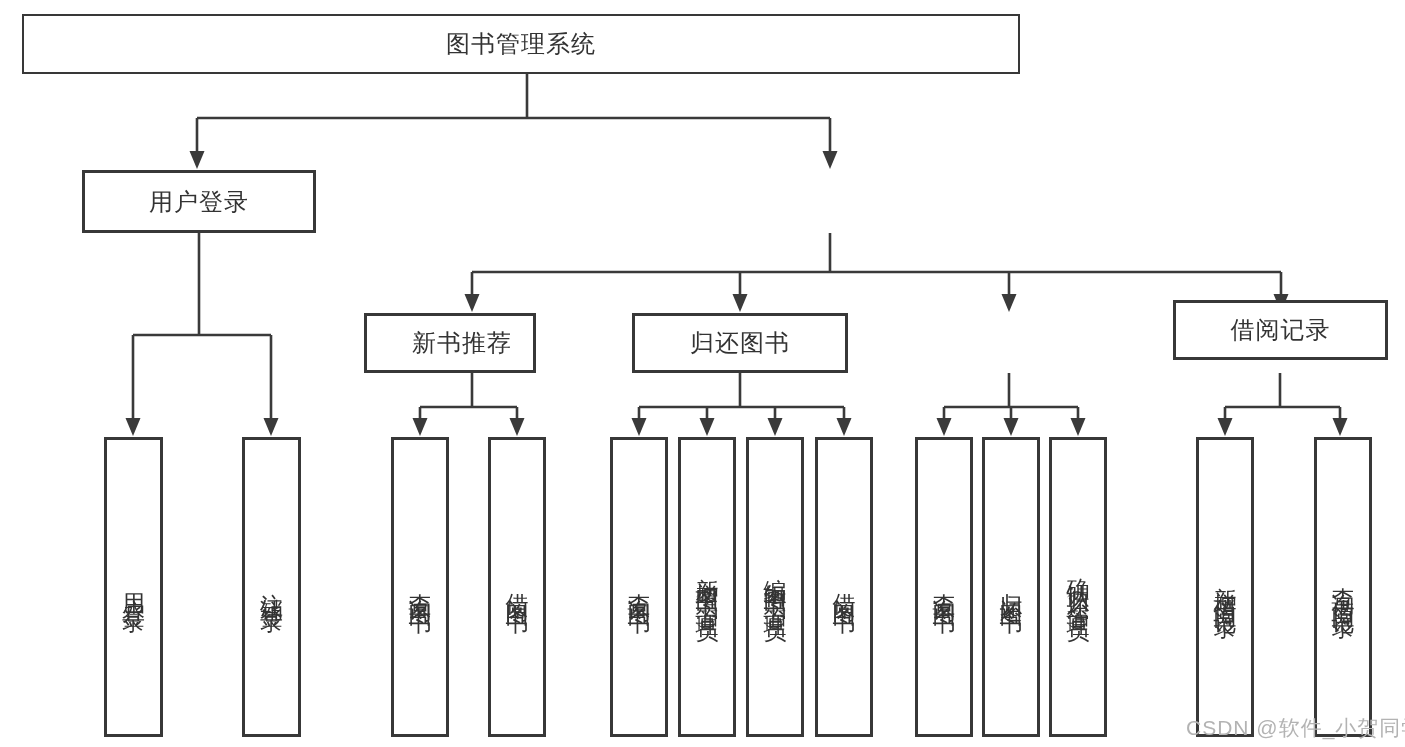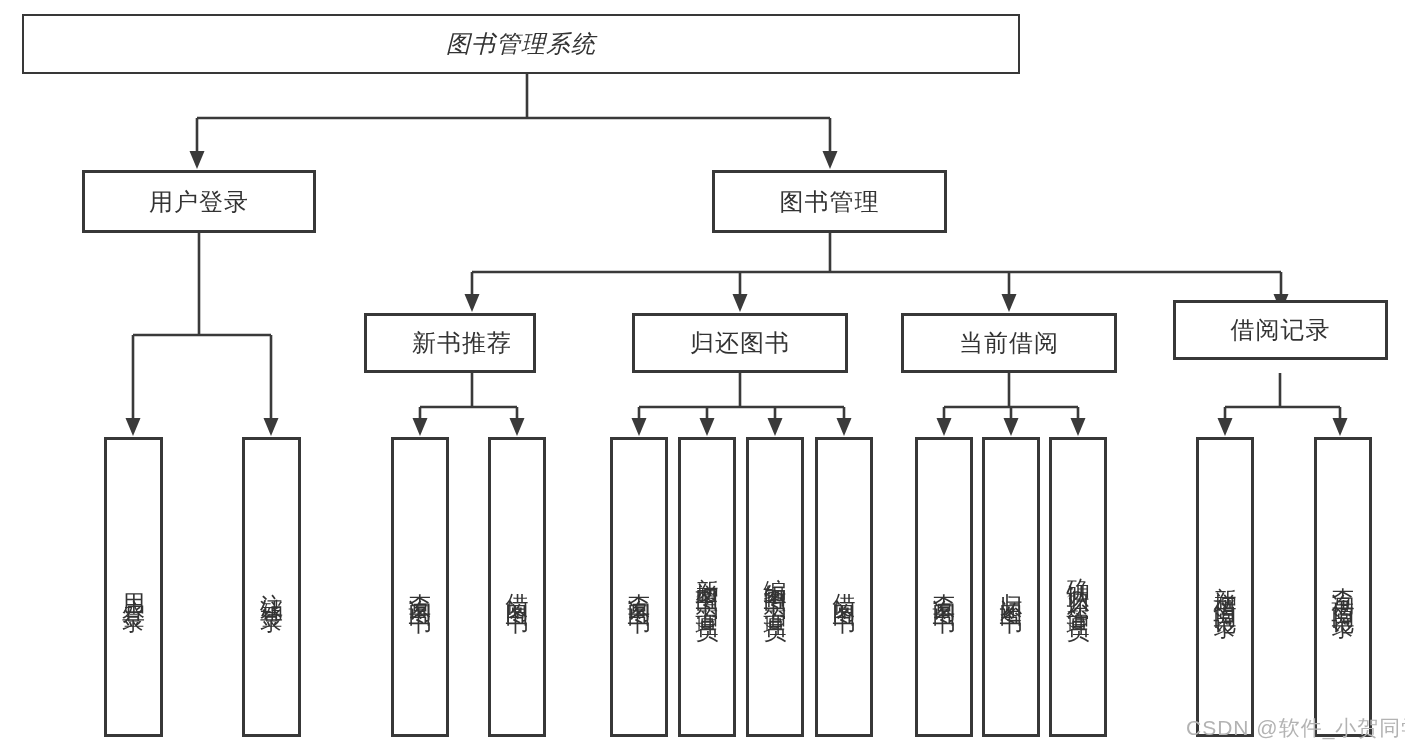--- a/index.html
+++ b/index.html
@@ -116,28 +116,26 @@
       <polygon points="1070.5,418 1085.5,418 1078,436"></polygon>
     </g>
 
     <g>
       <path d="M1280 373 V407 M1225 407 H1340 M1225 407 V419 M1340 407 V419"></path>
       <polygon points="1217.5,418 1232.5,418 1225,436"></polygon>
       <polygon points="1332.5,418 1347.5,418 1340,436"></polygon>
     </g>
   </svg>
 
-  <div class="node h-node root-node" style="left:22px; top:14px; width:998px; height:60px;font-style:italic;">图书管理系统</div>
+  <div class="node h-node root-node" style="left:22px; top:14px; width:998px; height:60px;">图书管理系统</div>
 
   <div class="node h-node" style="left:82px; top:170px; width:234px; height:63px;">用户登录</div>
-  <div class="node h-node" style="left:712px; top:170px; width:235px; height:63px;">图书管理</div>
 
   <div class="node h-node" style="left:364px; top:313px; width:172px; height:60px;padding-left:24px;">新书推荐</div>
   <div class="node h-node" style="left:632px; top:313px; width:216px; height:60px;">归还图书</div>
-  <div class="node h-node" style="left:901px; top:313px; width:216px; height:60px;">当前借阅</div>
   <div class="node h-node" style="left:1173px; top:300px; width:215px; height:60px;">借阅记录</div>
 
   <div class="node v-node" style="left:104px; top:437px; width:59px; height:300px;">用户登录</div>
   <div class="node v-node" style="left:242px; top:437px; width:59px; height:300px;">注销登录</div>
 
   <div class="node v-node" style="left:391px; top:437px; width:58px; height:300px;">查询图书</div>
   <div class="node v-node" style="left:488px; top:437px; width:58px; height:300px;">借阅图书</div>
 
   <div class="node v-node" style="left:610px; top:437px; width:58px; height:300px;">查询图书</div>
   <div class="node v-node" style="left:678px; top:437px; width:58px; height:300px;">新增图书（管理员）</div>

